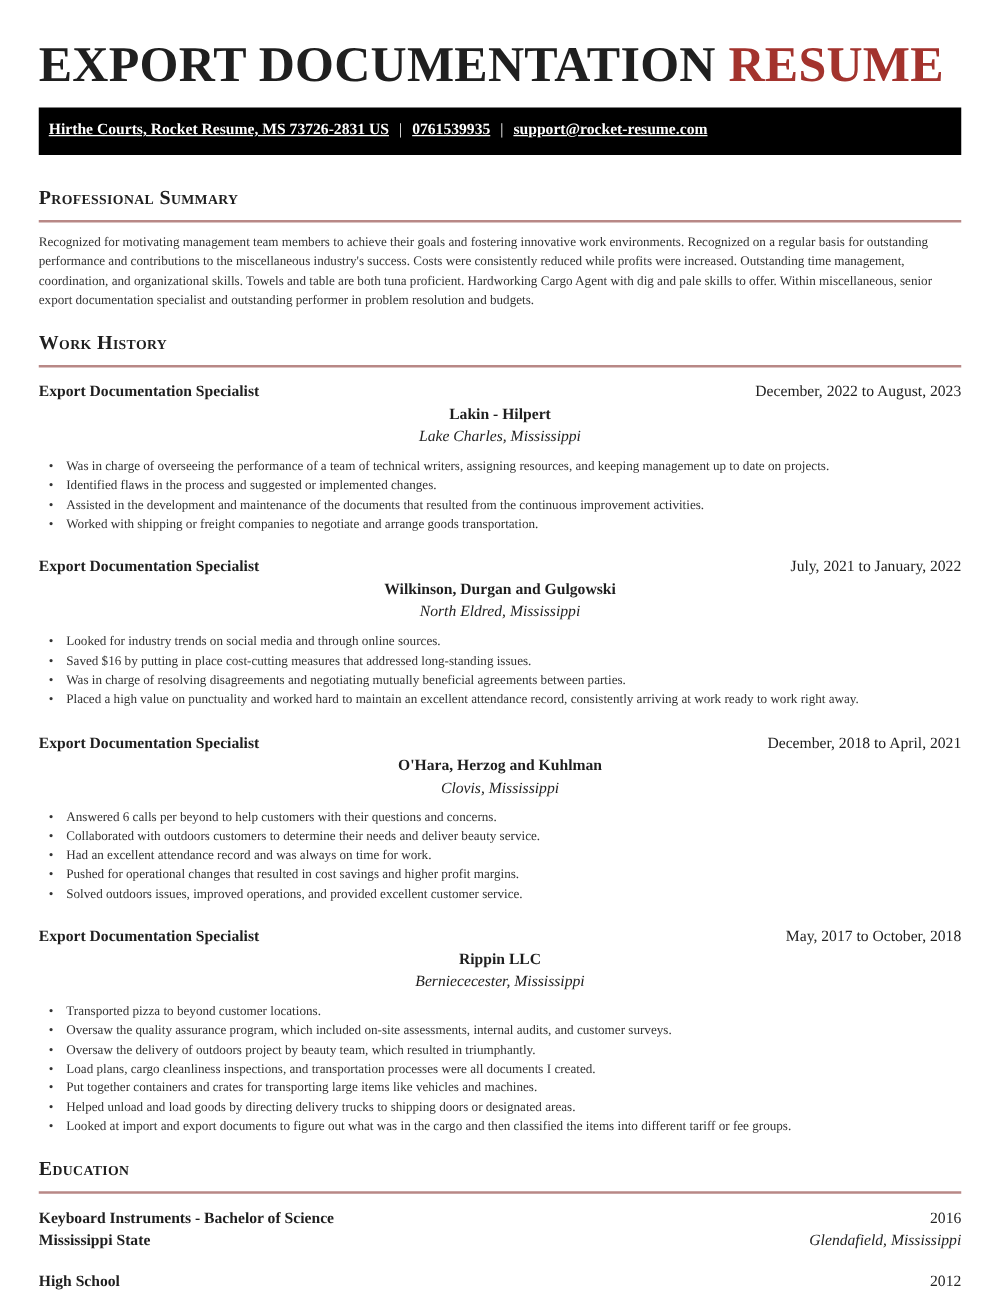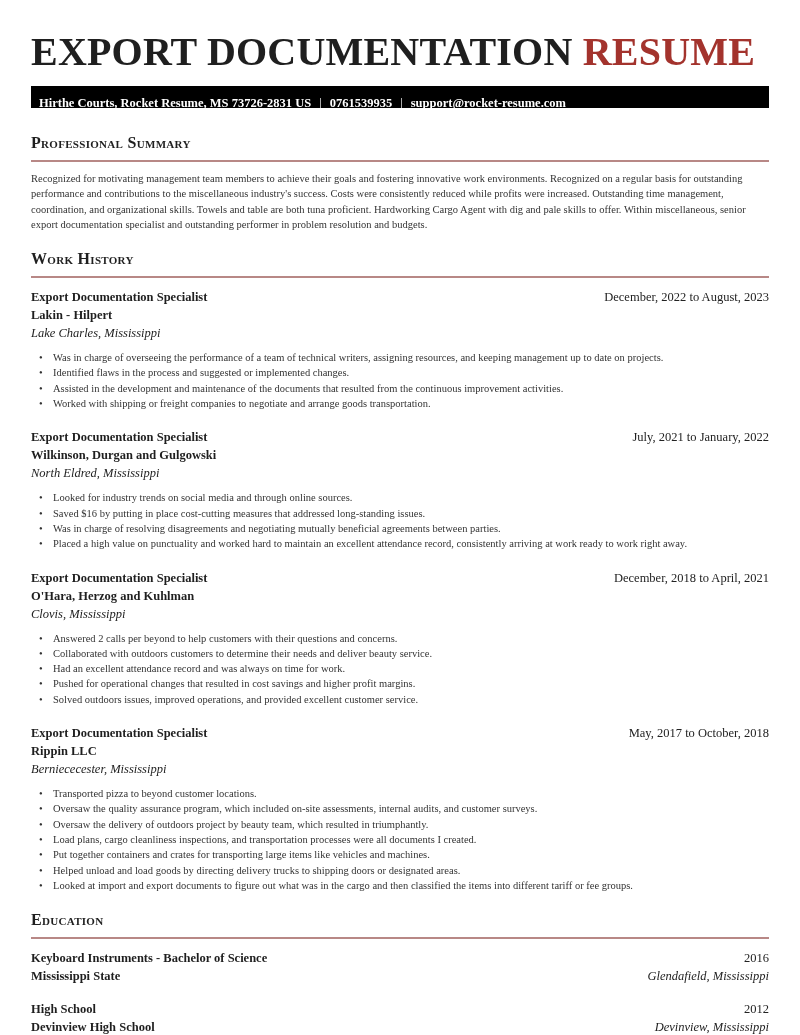--- a/index.html
+++ b/index.html
@@ -21,21 +21,21 @@
       font-size: 40px;
       line-height: 48px;
       letter-spacing: 0.2px;
       color: #1f1f1f;
       white-space: nowrap;
     }
     .title .accent { color: #a3332d; }
 
     .contact-bar {
       margin-top: 10px;
-      height: 22px;
+      height: 38px;
       background: #000000;
       color: #ffffff;
       font-weight: bold;
       font-size: 12.5px;
       line-height: 34px;
       padding-left: 8px;
       white-space: nowrap;
       text-decoration: underline;
     }
     .contact-bar .sep { padding: 0 8px; font-weight: normal; }
@@ -62,21 +62,21 @@
       line-height: 15.3px;
       color: #333333;
     }
 
     .work-section { margin-top: 14px; }
     .job { margin-top: 10px; }
     .job + .job { margin-top: 17px; }
     .row {
       display: flex;
       justify-content: space-between;
-      align-items: flex-start;
+      align-items: center;
       font-size: 12.5px;
       line-height: 18px;
     }
     .row .left { font-weight: bold; color: #1f1f1f; }
     .row .right { color: #222222; }
     .row .right.italic { font-style: italic; }
     .job .row + .row { margin-top: 0; flex-direction: column; }
 
     ul.bullets {
       list-style: none;
@@ -168,21 +168,21 @@
     <div class="job">
       <div class="row">
         <span class="left">Export Documentation Specialist</span>
         <span class="right">December, 2018 to April, 2021</span>
       </div>
       <div class="row">
         <span class="left">O'Hara, Herzog and Kuhlman</span>
         <span class="right italic">Clovis, Mississippi</span>
       </div>
       <ul class="bullets">
-        <li>Answered 2 calls per beyond to help customers with their questions and concerns.</li>
+        <li>Answered 6 calls per beyond to help customers with their questions and concerns.</li>
         <li>Collaborated with outdoors customers to determine their needs and deliver beauty service.</li>
         <li>Had an excellent attendance record and was always on time for work.</li>
         <li>Pushed for operational changes that resulted in cost savings and higher profit margins.</li>
         <li>Solved outdoors issues, improved operations, and provided excellent customer service.</li>
       </ul>
     </div>
 
     <div class="job">
       <div class="row">
         <span class="left">Export Documentation Specialist</span>

